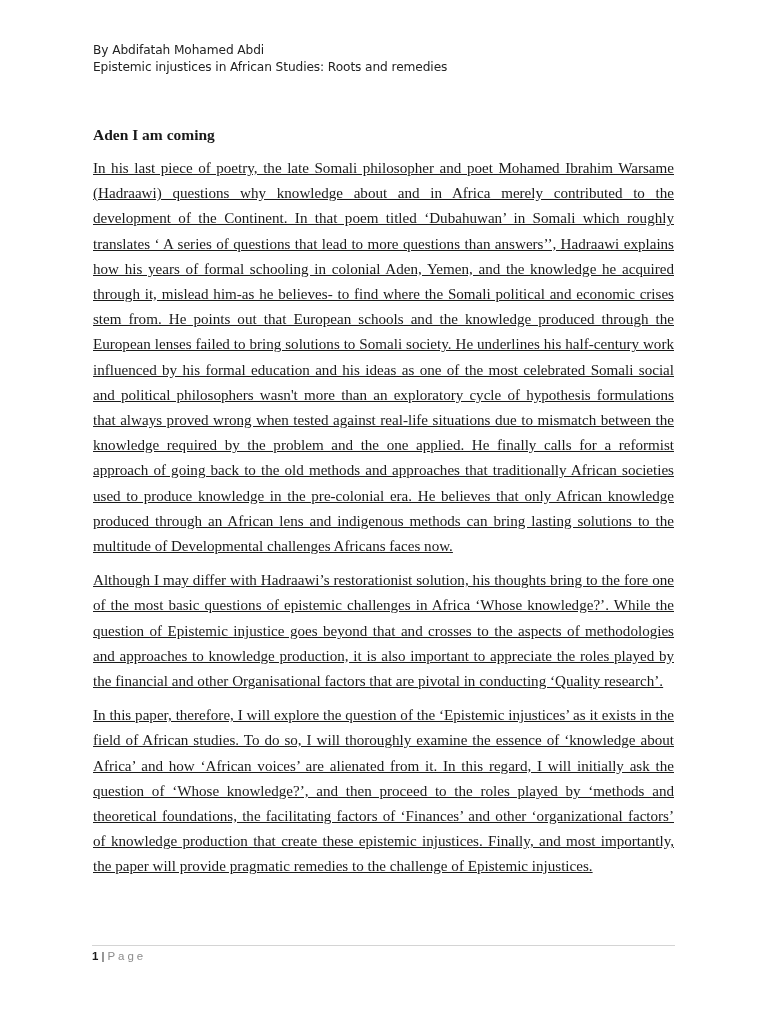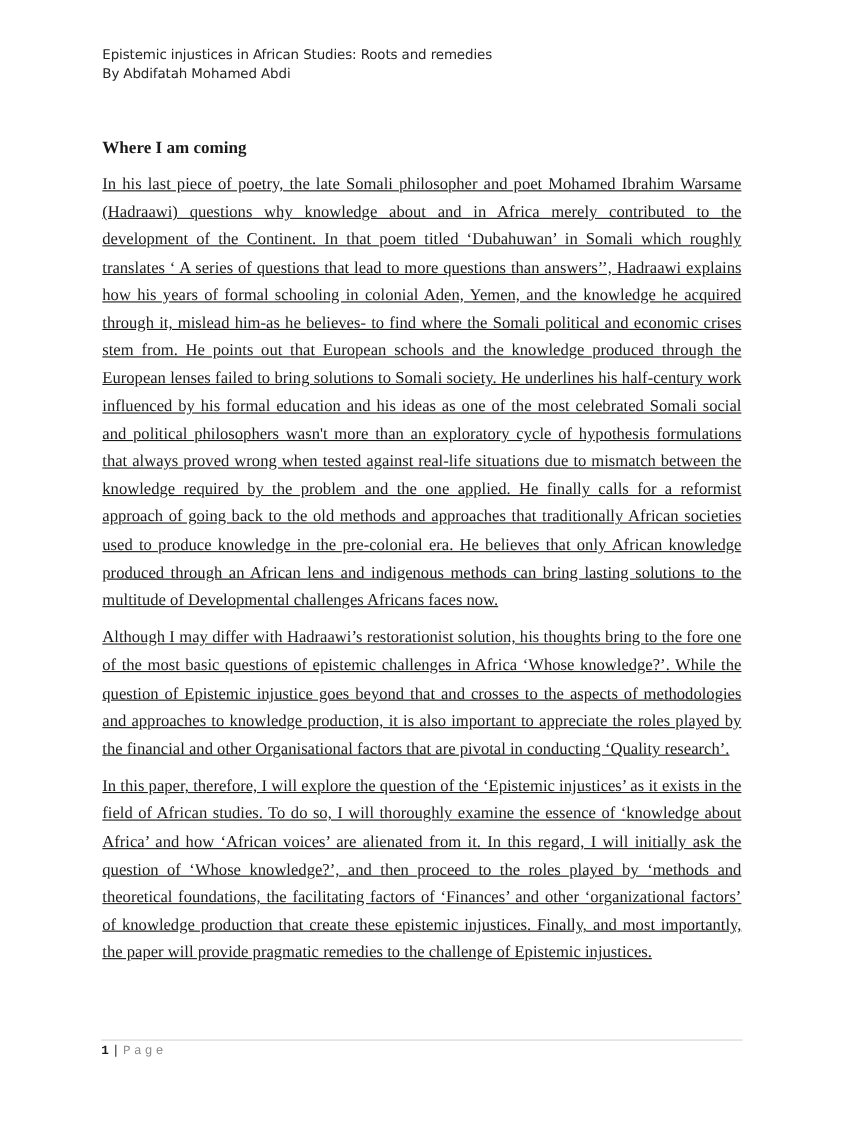--- a/index.html
+++ b/index.html
@@ -51,21 +51,21 @@
       left: 92px;
       top: 945px;
       width: 583px;
       height: 0;
       border-top: 1px solid #d4d4d4;
     }
     .footer {
       position: absolute;
       left: 92px;
       top: 948px;
-      font-family: Liberation Mono, monospace;
+      font-family: Liberation Sans, sans-serif;
       font-size: 11.5px;
       line-height: 16px;
       white-space: nowrap;
     }
     .footer .page-num {
       font-weight: bold;
       color: #1a1a1a;
     }
     .footer .sep {
       color: #1a1a1a;
@@ -73,26 +73,26 @@
     }
     .footer .page-label {
       color: #8c8c8c;
       letter-spacing: 3px;
     }
   </style>
 </head>
 <body>
 
 <div class="page-header">
+  <div>By Abdifatah Mohamed Abdi</div>
   <div>Epistemic injustices in African Studies: Roots and remedies</div>
-  <div>By Abdifatah Mohamed Abdi</div>
 </div>
 
 <div class="body-content">
-  <h2 class="section-heading">Where I am coming</h2>
+  <h2 class="section-heading">Aden I am coming</h2>
   <p class="para">In his last piece of poetry, the late Somali philosopher and poet Mohamed Ibrahim Warsame (Hadraawi) questions why knowledge about and in Africa merely contributed to the development of the Continent. In that poem titled ‘Dubahuwan’ in Somali which roughly translates ‘ A series of questions that lead to more questions than answers’’, Hadraawi explains how his years of formal schooling in colonial Aden, Yemen, and the knowledge he acquired through it, mislead him-as he believes- to find where the Somali political and economic crises stem from. He points out that European schools and the knowledge produced through the European lenses failed to bring solutions to Somali society. He underlines his half-century work influenced by his formal education and his ideas as one of the most celebrated Somali social and political philosophers wasn't more than an exploratory cycle of hypothesis formulations that always proved wrong when tested against real-life situations due to mismatch between the knowledge required by the problem and the one applied. He finally calls for a reformist approach of going back to the old methods and approaches that traditionally African societies used to produce knowledge in the pre-colonial era. He believes that only African knowledge produced through an African lens and indigenous methods can bring lasting solutions to the multitude of Developmental challenges Africans faces now.</p>
   <p class="para">Although I may differ with Hadraawi’s restorationist solution, his thoughts bring to the fore one of the most basic questions of epistemic challenges in Africa ‘Whose knowledge?’. While the question of Epistemic injustice goes beyond that and crosses to the aspects of methodologies and approaches to knowledge production, it is also important to appreciate the roles played by the financial and other Organisational factors that are pivotal in conducting ‘Quality research’.</p>
   <p class="para">In this paper, therefore, I will explore the question of the ‘Epistemic injustices’ as it exists in the field of African studies. To do so, I will thoroughly examine the essence of ‘knowledge about Africa’ and how ‘African voices’ are alienated from it. In this regard, I will initially ask the question of ‘Whose knowledge?’, and then proceed to the roles played by ‘methods and theoretical foundations, the facilitating factors of ‘Finances’ and other ‘organizational factors’ of knowledge production that create these epistemic injustices. Finally, and most importantly, the paper will provide pragmatic remedies to the challenge of Epistemic injustices.</p>
 </div>
 
 <div class="footer-rule"></div>
 
 <div class="footer">
   <span class="page-num">1</span><span class="sep">|</span><span class="page-label">Page</span>
 </div>

